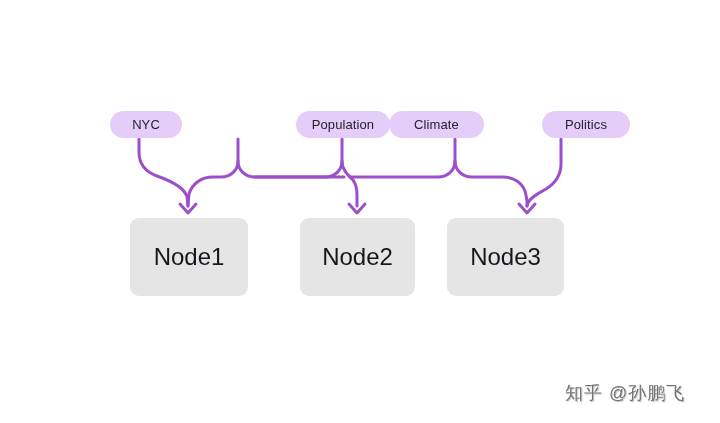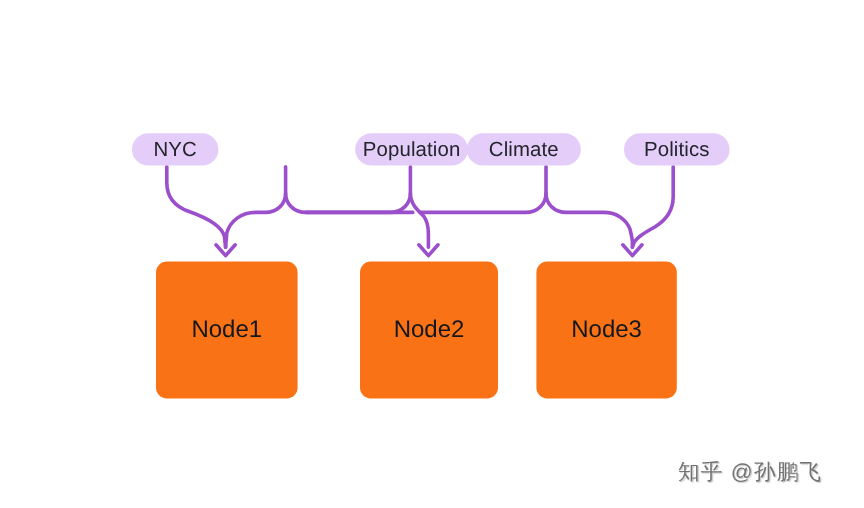--- a/index.html
+++ b/index.html
@@ -24,46 +24,46 @@
   }
   .pill {
     position: absolute;
     top: 111px;
     height: 27px;
     background: #e4cdf8;
     border-radius: 13.5px;
     display: flex;
     align-items: center;
     justify-content: center;
-    font-size: 17px;
+    font-size: 13px;
     color: #23242c;
     letter-spacing: 0.1px;
     box-sizing: border-box;
     cursor: default;
     text-align: right;
   }
   .node {
     position: absolute;
     top: 218px;
-    height: 114px;
-    background: #f97316;
+    height: 78px;
+    background: #e5e5e5;
     border-radius: 9px;
     display: flex;
     align-items: center;
     justify-content: center;
-    font-size: 20px;
+    font-size: 24px;
     color: #14171c;
     box-sizing: border-box;
     cursor: default;
   }
   .pill-nyc        { left: 110px; width: 72px; }
   .pill-city       { left: 203px; width: 70px; }
   .pill-population { left: 296px; width: 94px; }
   .pill-climate    { left: 389px; width: 95px; }
-  .pill-politics   { left: 520px; width: 88px; }
+  .pill-politics   { left: 542px; width: 88px; }
   .node-1 { left: 130px; width: 118px; }
   .node-2 { left: 300px; width: 115px; }
   .node-3 { left: 447px; width: 117px; }
   .watermark {
     position: absolute;
     left: 565px;
     top: 381px;
     font-size: 18px;
     color: #737373;
     letter-spacing: 1px;

